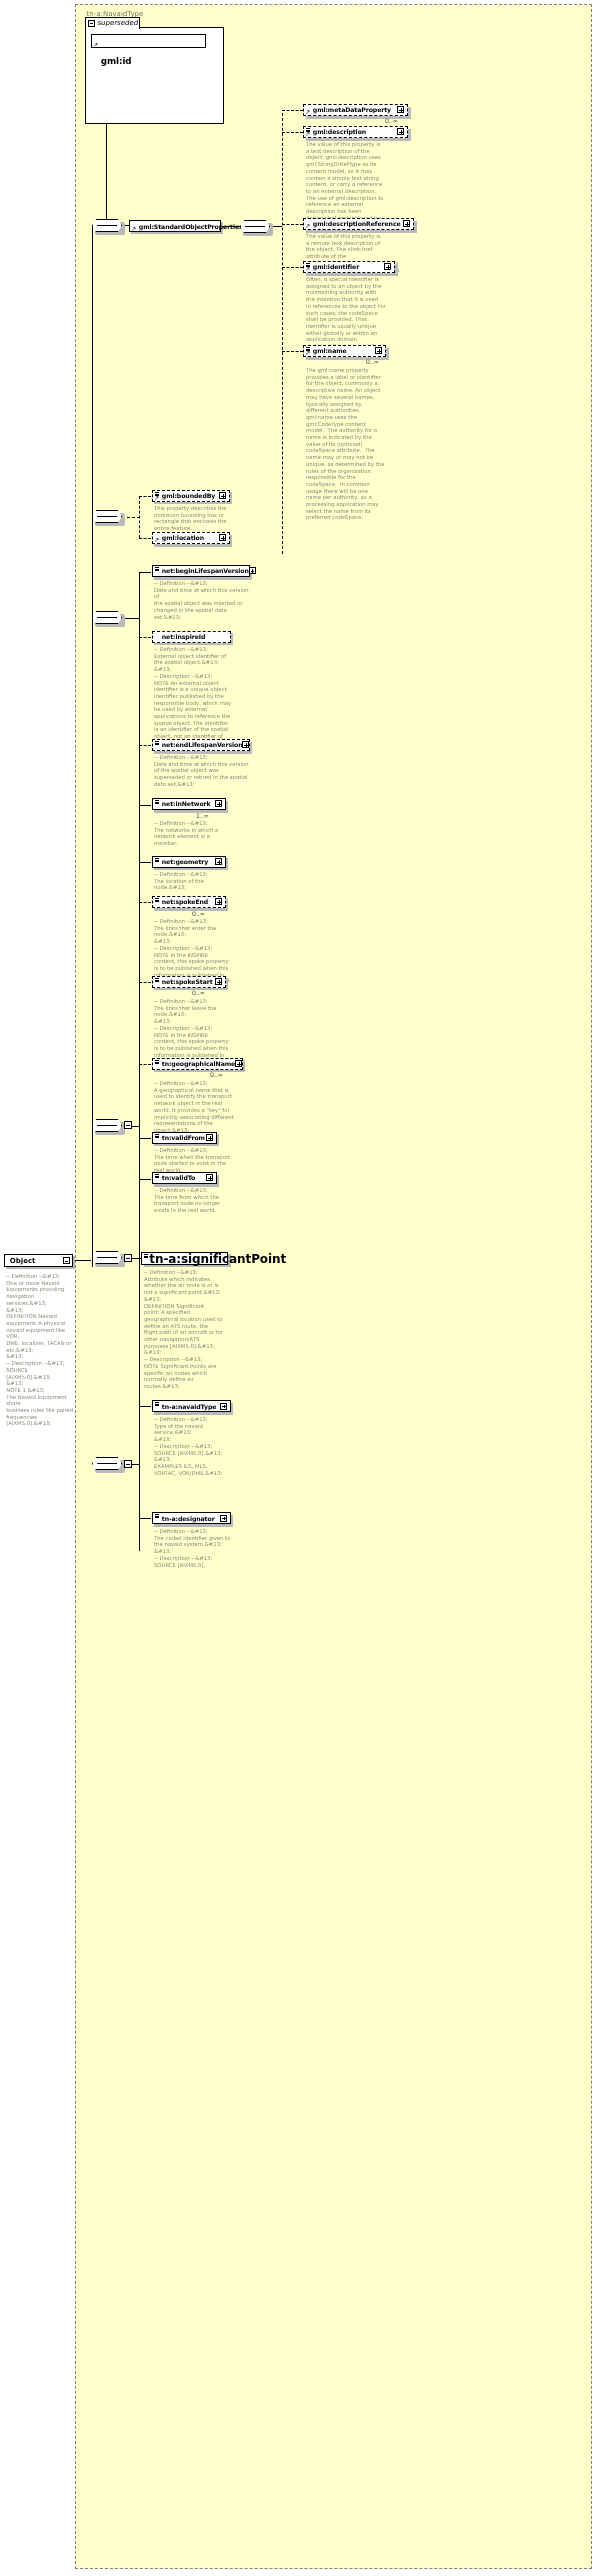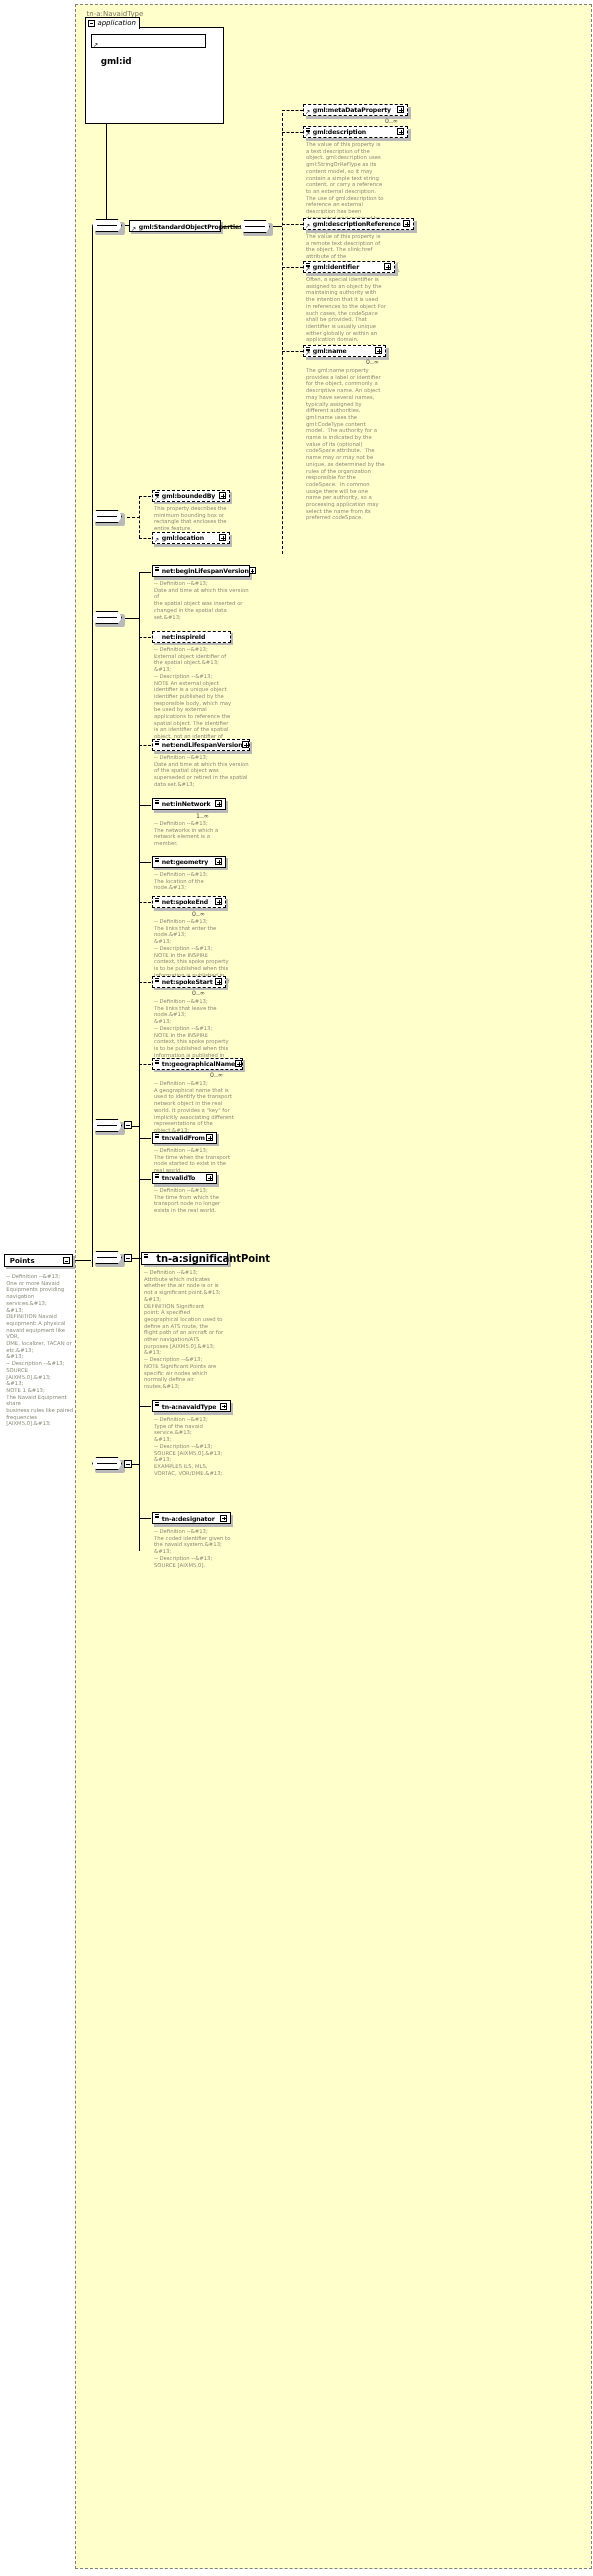--- a/index.html
+++ b/index.html
@@ -133,21 +133,21 @@
 </style>
 </head>
 <body>
 
 <div id="type-box">
   <div id="type-title">tn-a:NavaidType</div>
 </div>
 
 <div id="attr-tab">
   <span class="exp" style="margin-left:0;margin-right:2.6px;"></span>
-  <span>application</span>
+  <span>superseded</span>
 </div>
 <div id="attr-panel"></div>
 
 <div class="shadow" style="left:94px;top:37px;width:115px;height:14px;"></div>
 <div class="ebox" style="left:91px;top:34px;width:115px;height:14px;font-size:8.8px;">
   <span class="arrowmark">↗</span>
   <span class="nm" style="margin-left:3.5px;margin-top:40px;">gml:id</span>
 </div>
 <div class="ann" style="left:92px;top:52px;width:111px;">The attribute gml:id supports
 provision of a handle for the
@@ -572,21 +572,21 @@
 </div>
 <div class="seqbtn" style="left:124px;top:1254px;"></div>
 <div class="hline" style="left:131px;top:1258px;width:9.7px;"></div>
 <div class="shadow" style="left:144px;top:1254px;width:87px;height:13.2px;"></div>
 <div class="ebox" style="left:141px;top:1252px;width:87px;height:13.2px;border-width:1.3px;">
   <span class="mark">
       <i></i>
       <i></i>
       <i></i>
     </span>
-  <span class="nm" style="margin-left:9px;font-size:10px;">tn-a:significantPoint</span>
+  <span class="nm" style="margin-left:2px;font-size:12px;">tn-a:significantPoint</span>
 </div>
 <div class="ann" style="left:144px;top:1269px;width:95px;">-- Definition --&amp;#13;
 Attribute which indicates
 whether the air node is or is
 not a significant point.&amp;#13;
 &amp;#13;
 DEFINITION Significant
 point: A specified
 geographical location used to
 define an ATS route, the
@@ -648,21 +648,21 @@
 </div>
 <div class="ann" style="left:154px;top:1528px;width:95px;">-- Definition --&amp;#13;
 The coded identifier given to
 the navaid system.&amp;#13;
 &amp;#13;
 -- Description --&amp;#13;
 SOURCE [AIXM5.0].</div>
 
 <div id="root-sh"></div>
 <div id="root-el">
-  <span>Points</span>
+  <span>Object</span>
   <span class="exp" style="margin-left:auto;margin-right:1.8px;"></span>
 </div>
 <div class="ann" style="left:6.2px;top:1273px;width:67px;">-- Definition --&amp;#13;
 One or more Navaid
 Equipments providing
 navigation services.&amp;#13;
 &amp;#13;
 DEFINITION Navaid
 equipment: A physical
 navaid equipment like VOR,

